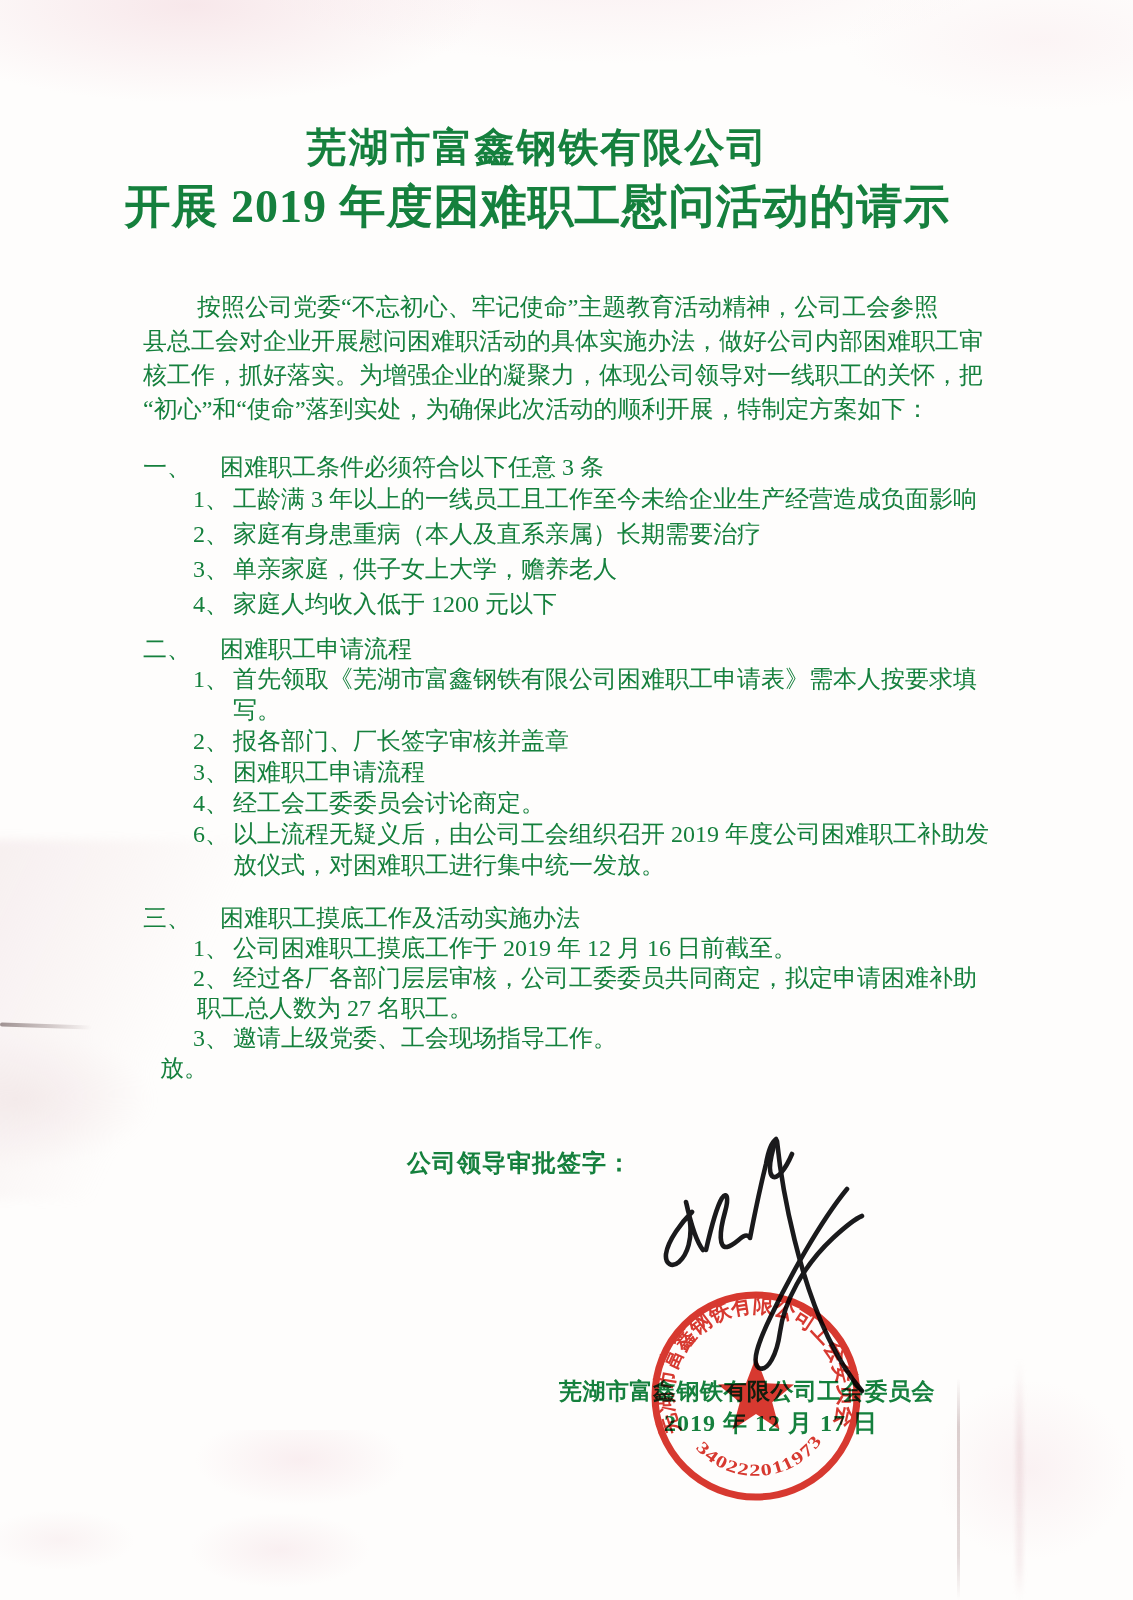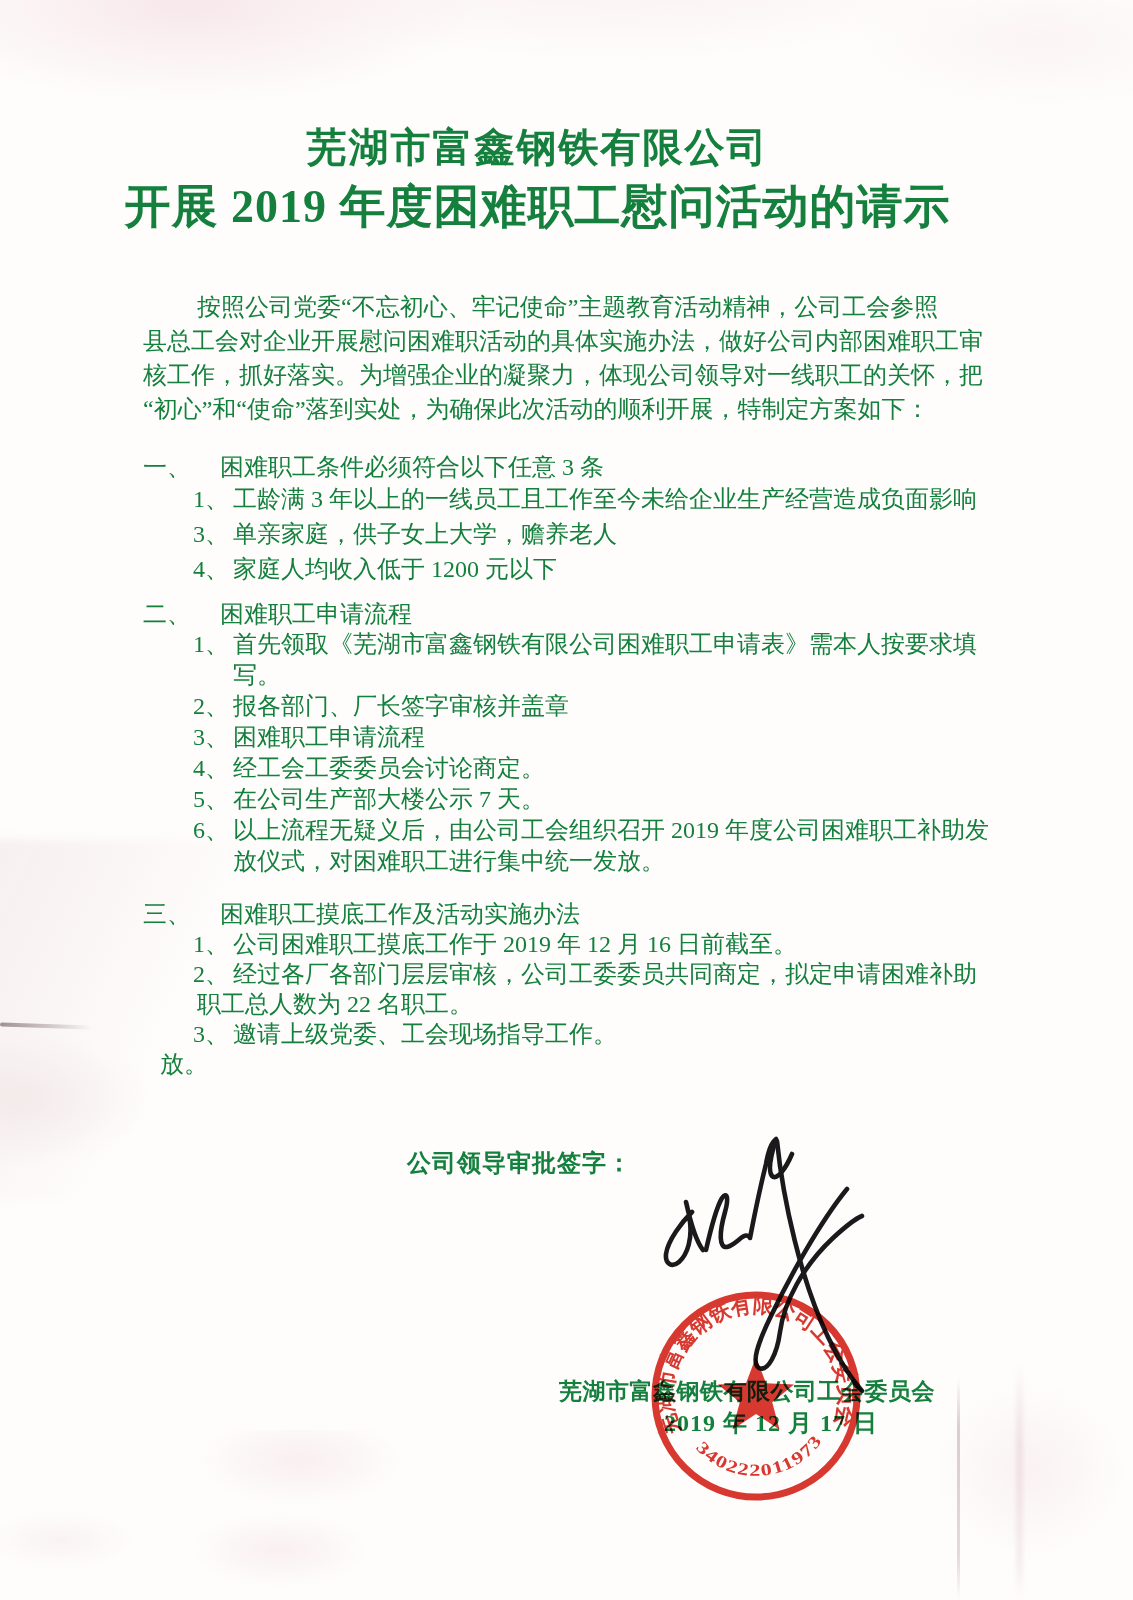--- a/index.html
+++ b/index.html
@@ -103,35 +103,35 @@
     <div class="title2">开展 2019 年度困难职工慰问活动的请示</div>
   </div>
 
   <div class="doc-body">
       <div class="ln para first">按照公司党委“不忘初心、牢记使命”主题教育活动精神，公司工会参照</div>
       <div class="ln para">县总工会对企业开展慰问困难职活动的具体实施办法，做好公司内部困难职工审</div>
       <div class="ln para">核工作，抓好落实。为增强企业的凝聚力，体现公司领导对一线职工的关怀，把</div>
       <div class="ln para">“初心”和“使命”落到实处，为确保此次活动的顺利开展，特制定方案如下：</div>
       <div class="ln head hd1"><span class="marker">一、</span><span>困难职工条件必须符合以下任意 3 条</span></div>
       <div class="ln item is1"><span class="num">1、</span><span>工龄满 3 年以上的一线员工且工作至今未给企业生产经营造成负面影响</span></div>
+      <div class="ln item is1"><span class="num">2、</span><span>家庭有身患重病（本人及直系亲属）长期需要治疗</span></div>
       <div class="ln item is1"><span class="num">3、</span><span>单亲家庭，供子女上大学，赡养老人</span></div>
       <div class="ln item is1"><span class="num">4、</span><span>家庭人均收入低于 1200 元以下</span></div>
       <div class="ln head hd2"><span class="marker">二、</span><span>困难职工申请流程</span></div>
       <div class="ln item is2"><span class="num">1、</span><span>首先领取《芜湖市富鑫钢铁有限公司困难职工申请表》需本人按要求填</span></div>
       <div class="ln is2 cont-text">写。</div>
       <div class="ln item is2"><span class="num">2、</span><span>报各部门、厂长签字审核并盖章</span></div>
       <div class="ln item is2"><span class="num">3、</span><span>困难职工申请流程</span></div>
       <div class="ln item is2"><span class="num">4、</span><span>经工会工委委员会讨论商定。</span></div>
-      <div class="ln item is2"><span class="num">5、</span><span>在公司生产部大楼公示 7 天。</span></div>
       <div class="ln item is2"><span class="num">6、</span><span>以上流程无疑义后，由公司工会组织召开 2019 年度公司困难职工补助发</span></div>
       <div class="ln is2 cont-text">放仪式，对困难职工进行集中统一发放。</div>
       <div class="ln head hd3"><span class="marker">三、</span><span>困难职工摸底工作及活动实施办法</span></div>
       <div class="ln item is3"><span class="num">1、</span><span>公司困难职工摸底工作于 2019 年 12 月 16 日前截至。</span></div>
       <div class="ln item is3"><span class="num">2、</span><span>经过各厂各部门层层审核，公司工委委员共同商定，拟定申请困难补助</span></div>
-      <div class="ln is3 cont-num">职工总人数为 22 名职工。</div>
+      <div class="ln is3 cont-num">职工总人数为 27 名职工。</div>
       <div class="ln item is3"><span class="num">3、</span><span>邀请上级党委、工会现场指导工作。</span></div>
       <div class="ln is3 cont-margin">放。</div>
     </div>
 
   <div class="sig-label">公司领导审批签字：</div>
 
   <div class="footer-org">芜湖市富鑫钢铁有限公司工会委员会</div>
   <div class="footer-date">2019 年 12 月 17 日</div>
 
   <svg class="seal-svg" width="240" height="240" viewBox="0 0 240 240">

